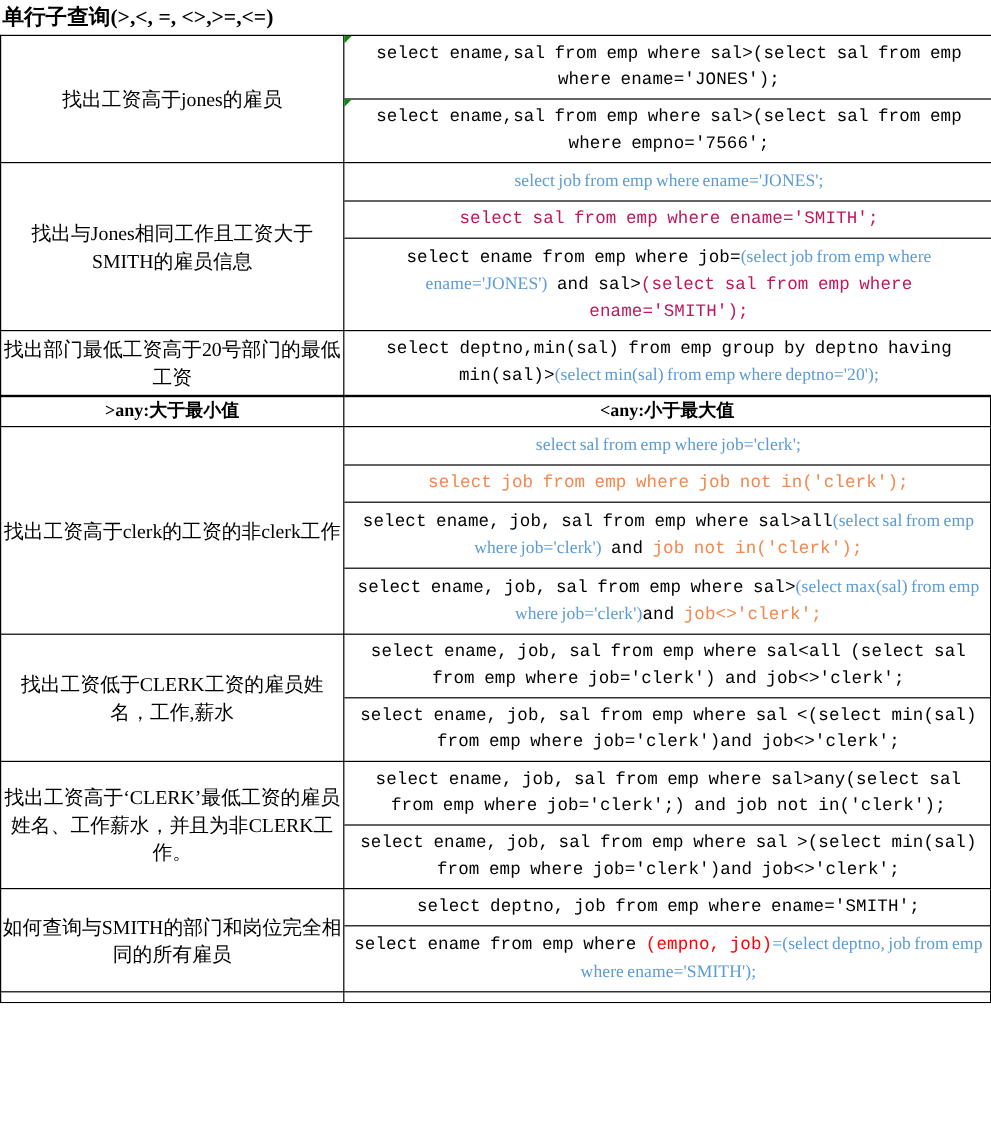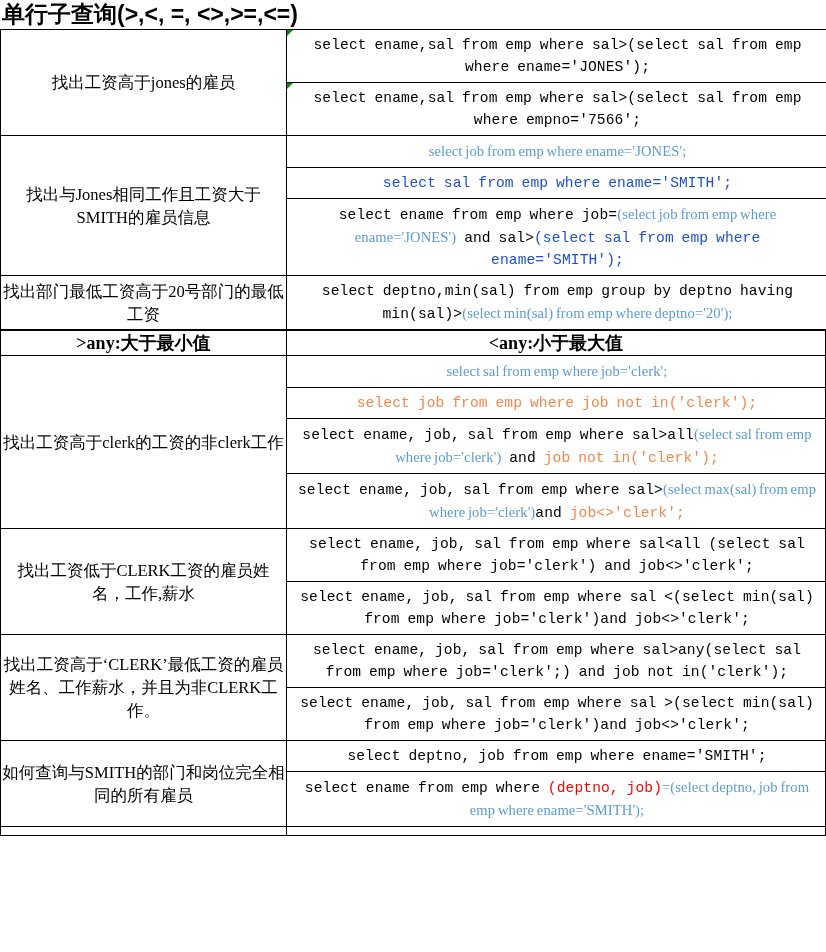--- a/index.html
+++ b/index.html
@@ -6,23 +6,23 @@
   body{
     width:826px;
     background:#ffffff;
     font-family:"Liberation Serif","DejaVu Serif",serif;
     color:#000;
     -webkit-font-smoothing:none;
   }
   .page{width:826px;position:relative;}
 
   .section-title{
-    font-family:Liberation Sans, sans-serif;
+    font-family:Liberation Serif, serif;
     font-weight:bold;
-    font-size:23px;
+    font-size:18px;
     line-height:28px;
     padding:0 0 1px 2px;
     white-space:nowrap;
     letter-spacing:0px;
   }
 
   table.grid{
     border-collapse:collapse;
     width:826px;
     table-layout:fixed;
@@ -58,28 +58,28 @@
   .sqlrow:last-child{border-bottom:none;}
   .sqlrow.noborder{border-bottom:none;}
   .sqlrow .mark{
     position:absolute;
     top:0;left:0;
     width:0;height:0;
     border-top:6px solid #0a8a0a;
     border-right:6px solid transparent;
   }
   .blue{color:#5b9bd5;font-family:Liberation Serif, serif;}
-  .gold{color:#1d4ed8;}
+  .gold{color:#be185d;}
   .orange{color:#f4874b;}
   .red{color:#ff0000;}
   .bold-red{color:#ff0000;font-weight:bold;}
 
   .hdr-row td{
     font-weight:bold;
-    font-size:18px;
+    font-size:15px;
     line-height:24px;
     padding:1px 3px 2px 3px;
     font-family:"Liberation Serif","DejaVu Serif",serif;
   }
 </style>
 </head>
 <body>
 
 <div class="page">
 
@@ -140,21 +140,21 @@
           <td class="lcol"><span>找出工资高于‘CLERK’最低工资的雇员姓名、工作薪水，并且为非CLERK工作。</span></td>
           <td class="rcol">
             <div class="sqlrow"><span>select ename, job, sal from emp where sal&gt;any(select sal from emp where job='clerk';) and job not in('clerk');</span></div>
             <div class="sqlrow noborder"><span>select ename, job, sal from emp where sal &gt;(select min(sal) from emp where job='clerk')and job&lt;&gt;'clerk';</span></div>
           </td>
         </tr>
         <tr>
           <td class="lcol"><span>如何查询与SMITH的部门和岗位完全相同的所有雇员</span></td>
           <td class="rcol">
             <div class="sqlrow"><span>select deptno, job from emp where ename='SMITH';</span></div>
-            <div class="sqlrow noborder"><span>select ename from emp where </span><span class="red">(deptno, job)</span><span class="blue">=(select deptno, job from emp where ename='SMITH');</span></div>
+            <div class="sqlrow noborder"><span>select ename from emp where </span><span class="red">(empno, job)</span><span class="blue">=(select deptno, job from emp where ename='SMITH');</span></div>
           </td>
         </tr>
         <tr>
           <td class="lcol"></td>
           <td class="rcol">
             <div class="sqlrow noborder"></div>
           </td>
         </tr>
       </tbody>
   </table>

